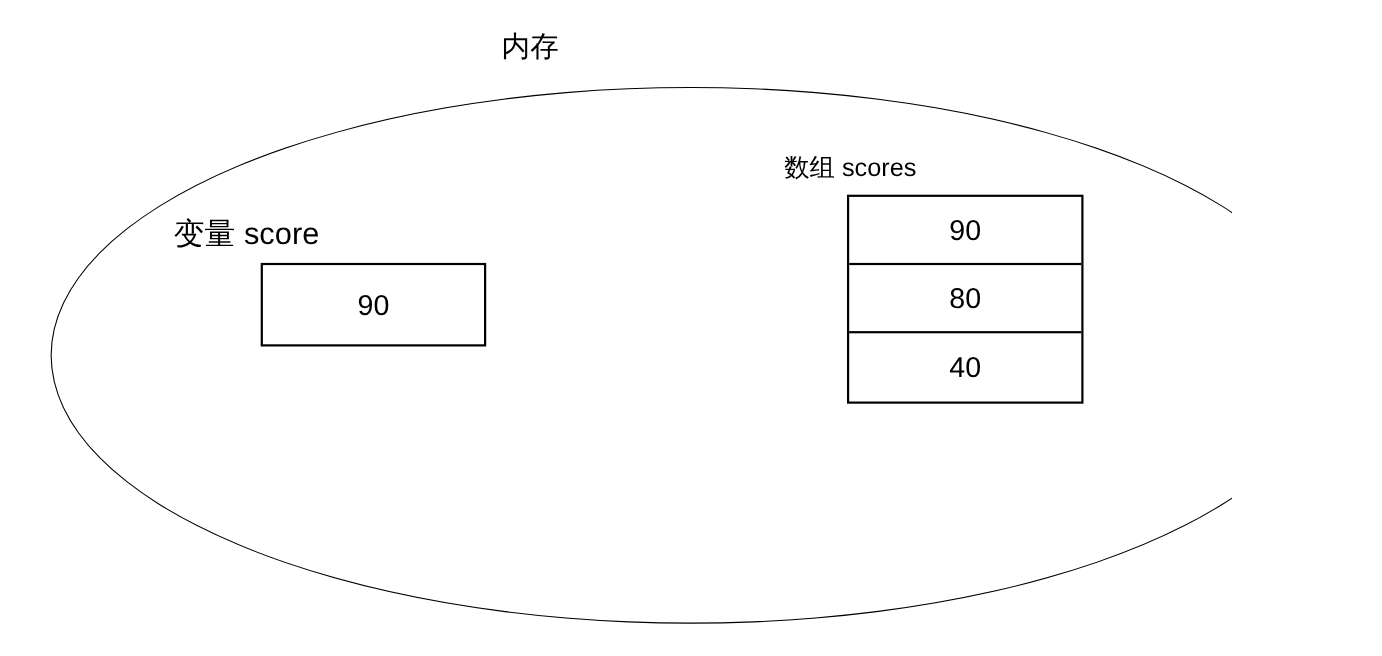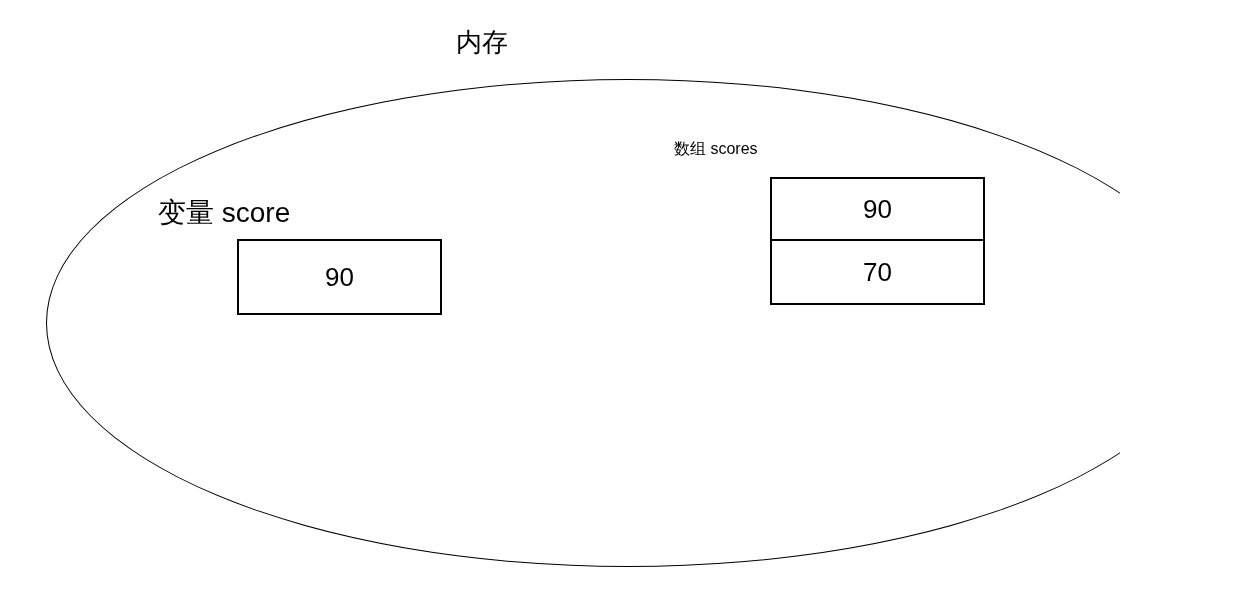--- a/index.html
+++ b/index.html
@@ -52,23 +52,23 @@
     border: 2px solid #000000;
     box-sizing: border-box;
     display: flex;
     align-items: center;
     justify-content: center;
     font-size: 26px;
     background: #ffffff;
   }
   .array-label {
     position: absolute;
-    left: 674px;
+    left: 713px;
     top: 139px;
-    font-size: 16px;
+    font-size: 23px;
     line-height: 1.2;
     white-space: nowrap;
   }
   .array-box {
     position: absolute;
     left: 770px;
     top: 177px;
     width: 215px;
     border: 2px solid #000000;
     box-sizing: border-box;
@@ -99,16 +99,17 @@
   <div class="variable-label">变量 score</div>
 
   <div class="variable-box">
     <span>90</span>
   </div>
 
   <div class="array-label">数组 scores</div>
 
   <div class="array-box">
     <div class="array-cell">90</div>
-    <div class="array-cell">70</div>
+    <div class="array-cell">80</div>
+    <div class="array-cell">40</div>
   </div>
 
 </div>
 
 </body></html>

